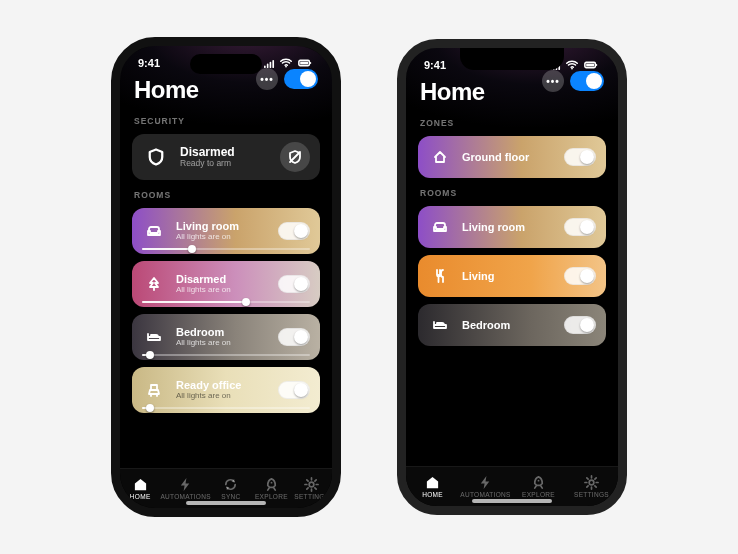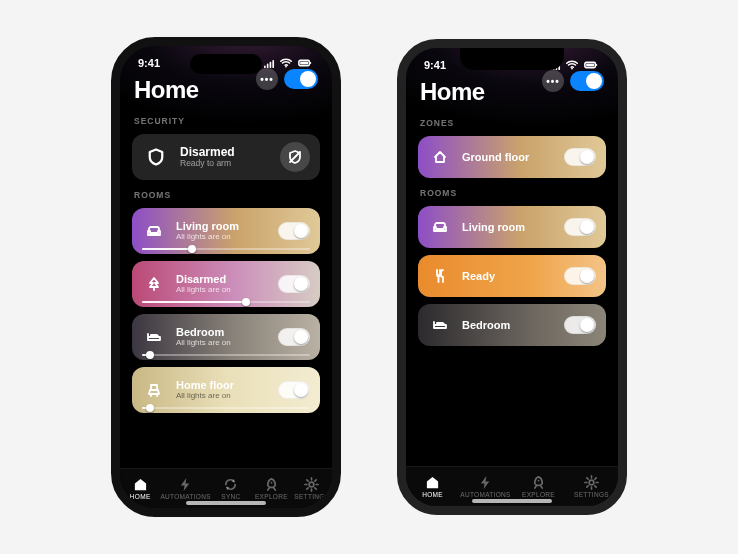--- a/index.html
+++ b/index.html
@@ -360,21 +360,21 @@
   </div>
         <div class="room-card tall">
     <div class="room-grad g-cream"></div>
     <div class="room-inner">
       <div class="room-icon-box">
               <svg viewBox="0 0 16 16" width="16" height="16">
                 <use href="#i-chair"></use>
               </svg>
             </div>
       <div class="room-text">
-        <div class="room-title">Home floor</div>
+        <div class="room-title">Ready office</div>
         <div class="room-sub darkish">All lights are on</div>
       </div>
       <div class="card-toggle "></div>
     </div>
     <div class="slider">
          <div class="fill" style="width:5%"></div>
          <div class="knob" style="left:5%"></div>
        </div>
   </div>
       </div>
@@ -485,21 +485,21 @@
   </div>
         <div class="room-card ">
     <div class="room-grad g-orange"></div>
     <div class="room-inner">
       <div class="room-icon-box">
               <svg viewBox="0 0 16 16" width="16" height="16">
                 <use href="#i-fork"></use>
               </svg>
             </div>
       <div class="room-text">
-        <div class="room-title">Ready</div>
+        <div class="room-title">Living</div>
 
       </div>
       <div class="card-toggle "></div>
     </div>
 
   </div>
         <div class="room-card ">
     <div class="room-grad g-dark"></div>
     <div class="room-inner">
       <div class="room-icon-box">

